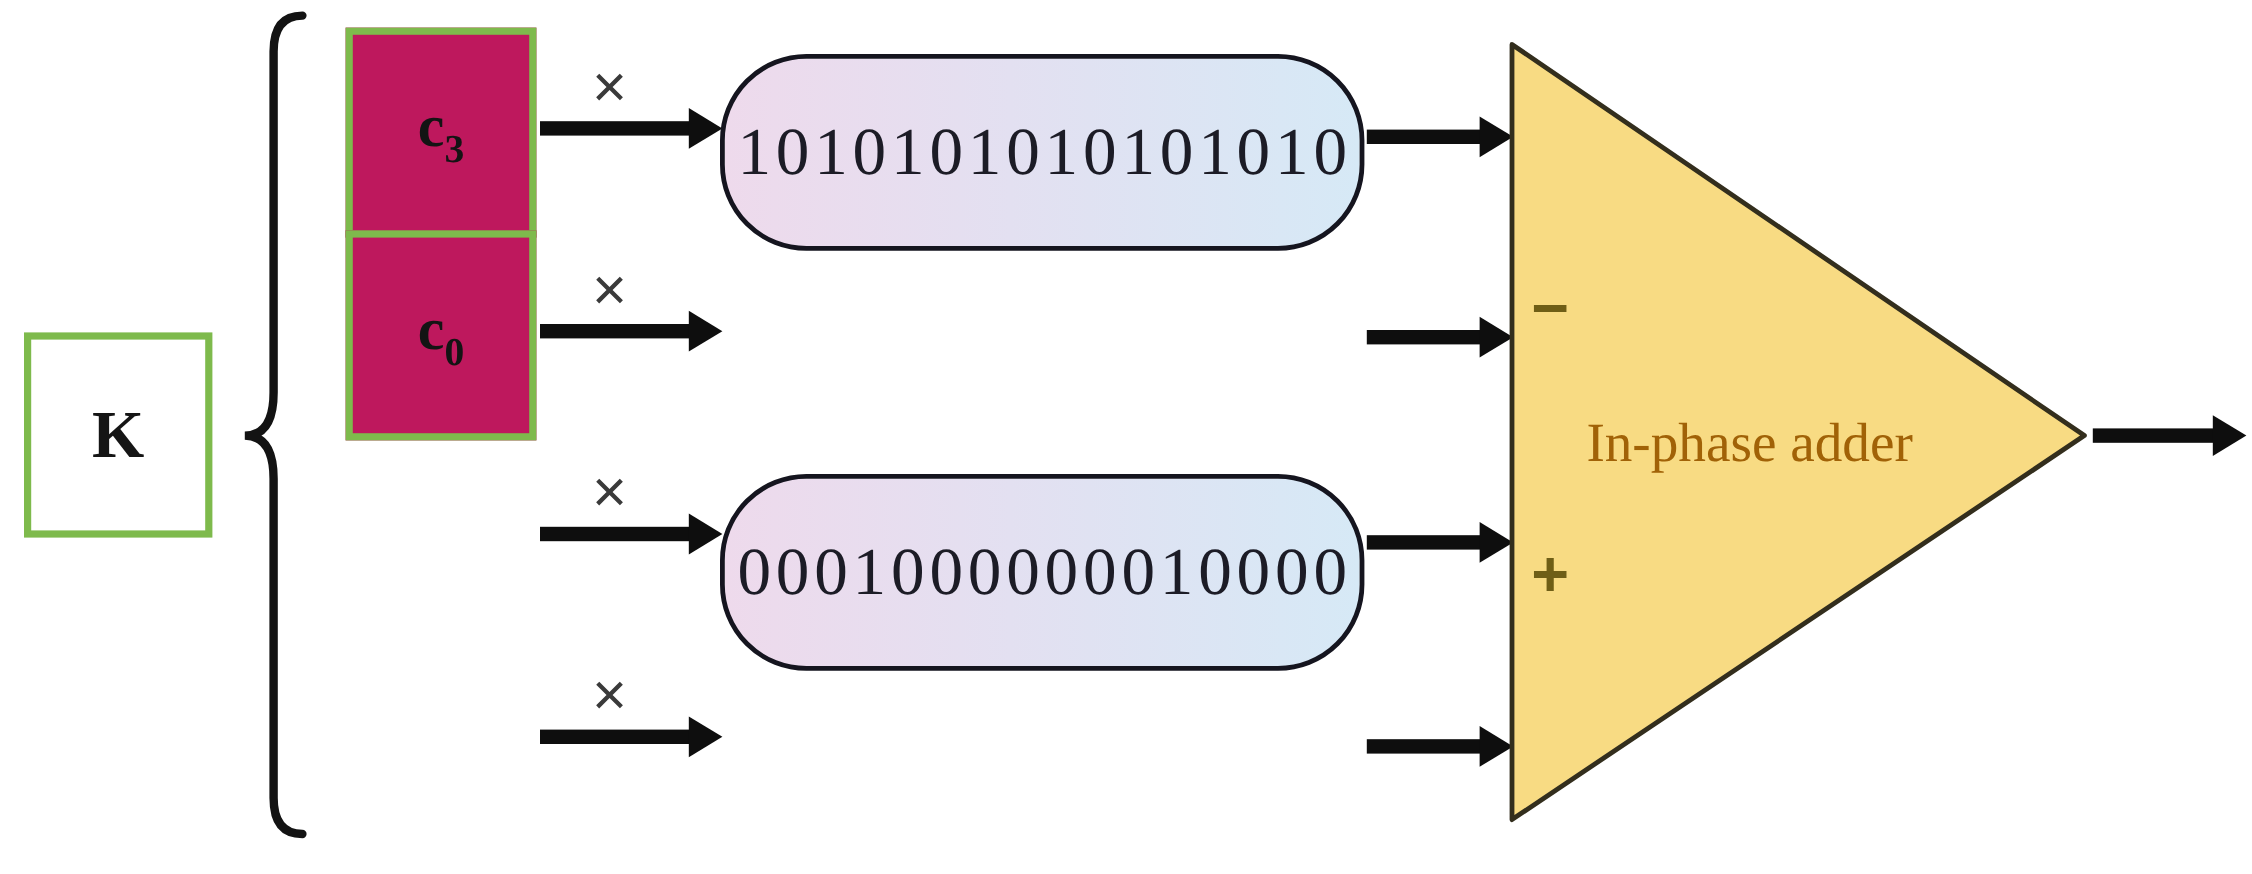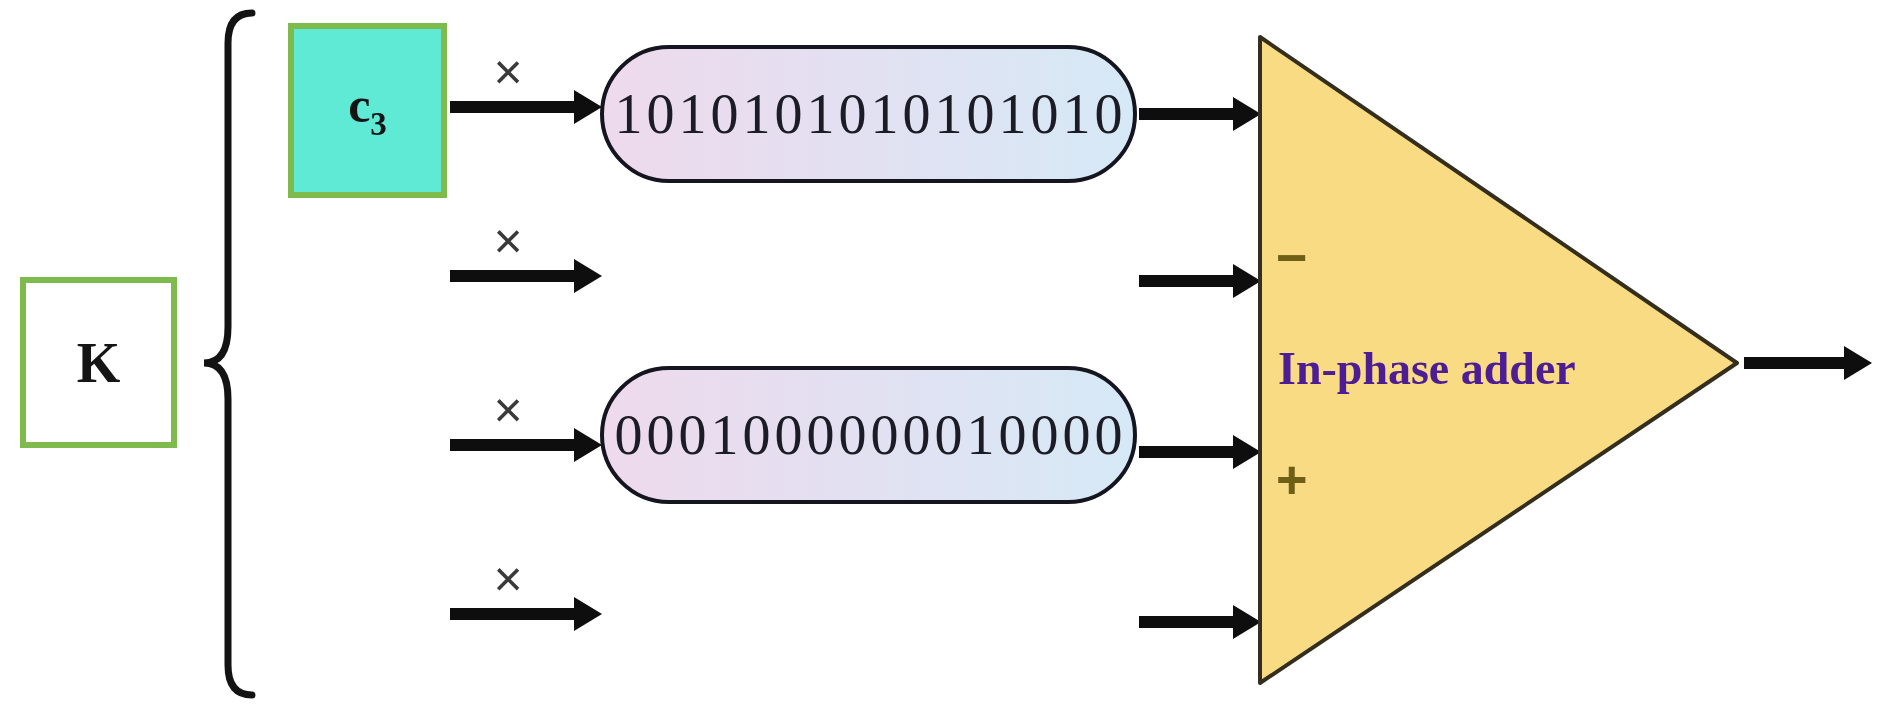--- a/index.html
+++ b/index.html
@@ -27,21 +27,21 @@
 
   
   .brace-svg { position: absolute; left: 190px; top: 5px; }
 
   
   .coeff-col { position: absolute; left: 288px; top: 23px; width: 159px; }
   .coeff-cell {
     width: 159px; height: 175px;
     border: 6px solid #7eba4c;
     box-sizing: border-box;
-    background: #5eead4;
+    background: #be185d;
     display: flex; align-items: center; justify-content: center;
   }
   .coeff-cell + .coeff-cell { margin-top: -6px; }
   .coeff-label { font-size: 50px; font-weight: bold; color: #141414; line-height: 1; }
   .coeff-label .sub { font-size: 33px; vertical-align: -13px; }
 
   
   .mult {
     position: absolute; left: 478px; width: 60px;
     text-align: center;
@@ -58,21 +58,21 @@
   .arrow .head {
     position: absolute; right: 0; top: 0;
     width: 0; height: 0;
     border-top: 17px solid transparent;
     border-bottom: 17px solid transparent;
     border-left: 28px solid #0e0e0e;
   }
 
   
   .pill {
-    position: absolute; left: 600px; width: 537px; height: 138px;
+    position: absolute; left: 600px; width: 537px; height: 164px;
     border: 4px solid #15151f;
     border-radius: 72px;
     box-sizing: border-box;
     background: linear-gradient(90deg, #eedaec 0%, #e3e0f1 45%, #d6e9f6 100%);
     display: flex; align-items: center; justify-content: center;
   }
   .pill .code {
     font-size: 56px; letter-spacing: 4px; color: #1c1c26;
     white-space: nowrap; transform: translateX(2px);
   }
@@ -80,41 +80,44 @@
   
   .triangle-svg { position: absolute; left: 1255px; top: 30px; }
   .sign {
     position: absolute; color: #6f5e16; font-weight: bold;
     font-family: "Liberation Sans", sans-serif; line-height: 1;
   }
   .sign.minus { left: 1276px; top: 230px; font-size: 54px; }
   .sign.plus  { left: 1276px; top: 452px; font-size: 54px; }
   .adder-label {
     position: absolute; left: 1278px; top: 342px; width: 360px;
-    text-align: left;
-    font-size: 46px; font-weight: bold; color: #4c1d95;
+    text-align: center;
+    font-size: 46px; font-weight: normal; color: #a16207;
     white-space: nowrap;
   }
 </style>
 </head>
 <body>
 
 <div class="stage">
 
   <div class="key-box">
     <span class="klabel">K</span>
   </div>
 
   <svg class="brace-svg" width="80" height="700" viewBox="0 0 80 700">
     <path d="M 62 8 Q 38 8 38 38 L 38 322 Q 38 358 14 358 Q 38 358 38 394 L 38 660 Q 38 690 62 690" fill="none" stroke="#131313" stroke-width="7" stroke-linecap="round"></path>
   </svg>
 
   <div class="coeff-col">
     <div class="coeff-cell">
       <span class="coeff-label"><span>c</span><span class="sub">3</span></span>
+    </div>
+    <div class="coeff-cell">
+      <span class="coeff-label"><span>c</span><span class="sub">0</span></span>
     </div>
   </div>
 
   <div class="mult" style="top:47px">×</div>
   <div class="mult" style="top:216px">×</div>
   <div class="mult" style="top:385px">×</div>
   <div class="mult" style="top:554px">×</div>
 
   <div class="arrow" style="left:450px; top:90px;  width:152px">
       <div class="shaft"></div>
@@ -129,21 +132,21 @@
       <div class="head"></div>
     </div>
   <div class="arrow" style="left:450px; top:597px; width:152px">
       <div class="shaft"></div>
       <div class="head"></div>
     </div>
 
   <div class="pill" style="top:45px">
     <span class="code">1010101010101010</span>
   </div>
-  <div class="pill" style="top:366px">
+  <div class="pill" style="top:395px">
     <span class="code">0001000000010000</span>
   </div>
 
   <div class="arrow" style="left:1139px; top:97px;  width:122px">
       <div class="shaft"></div>
       <div class="head"></div>
     </div>
   <div class="arrow" style="left:1139px; top:264px; width:122px">
       <div class="shaft"></div>
       <div class="head"></div>

